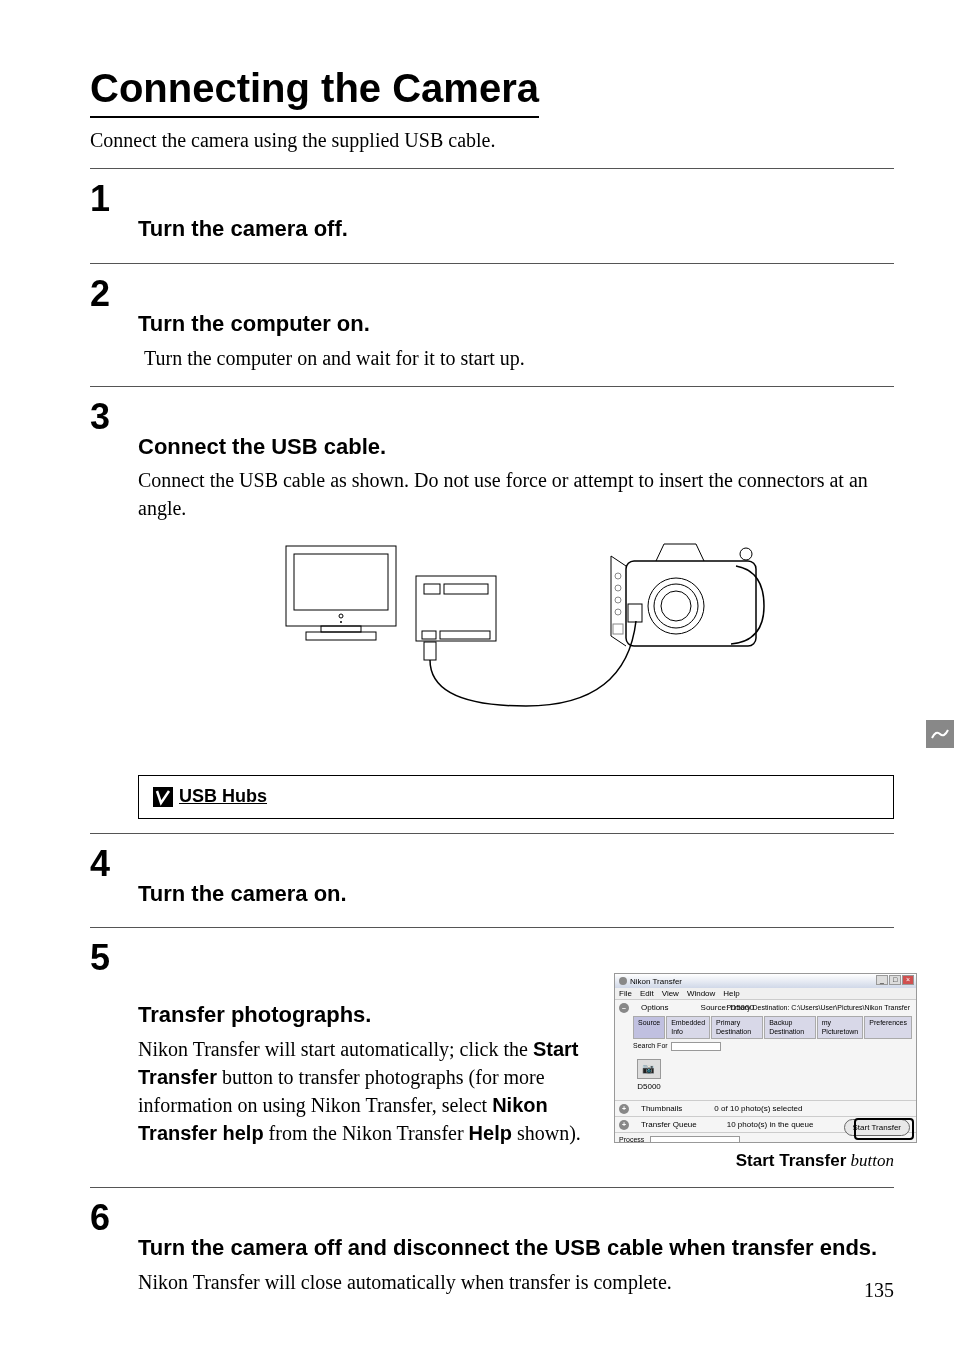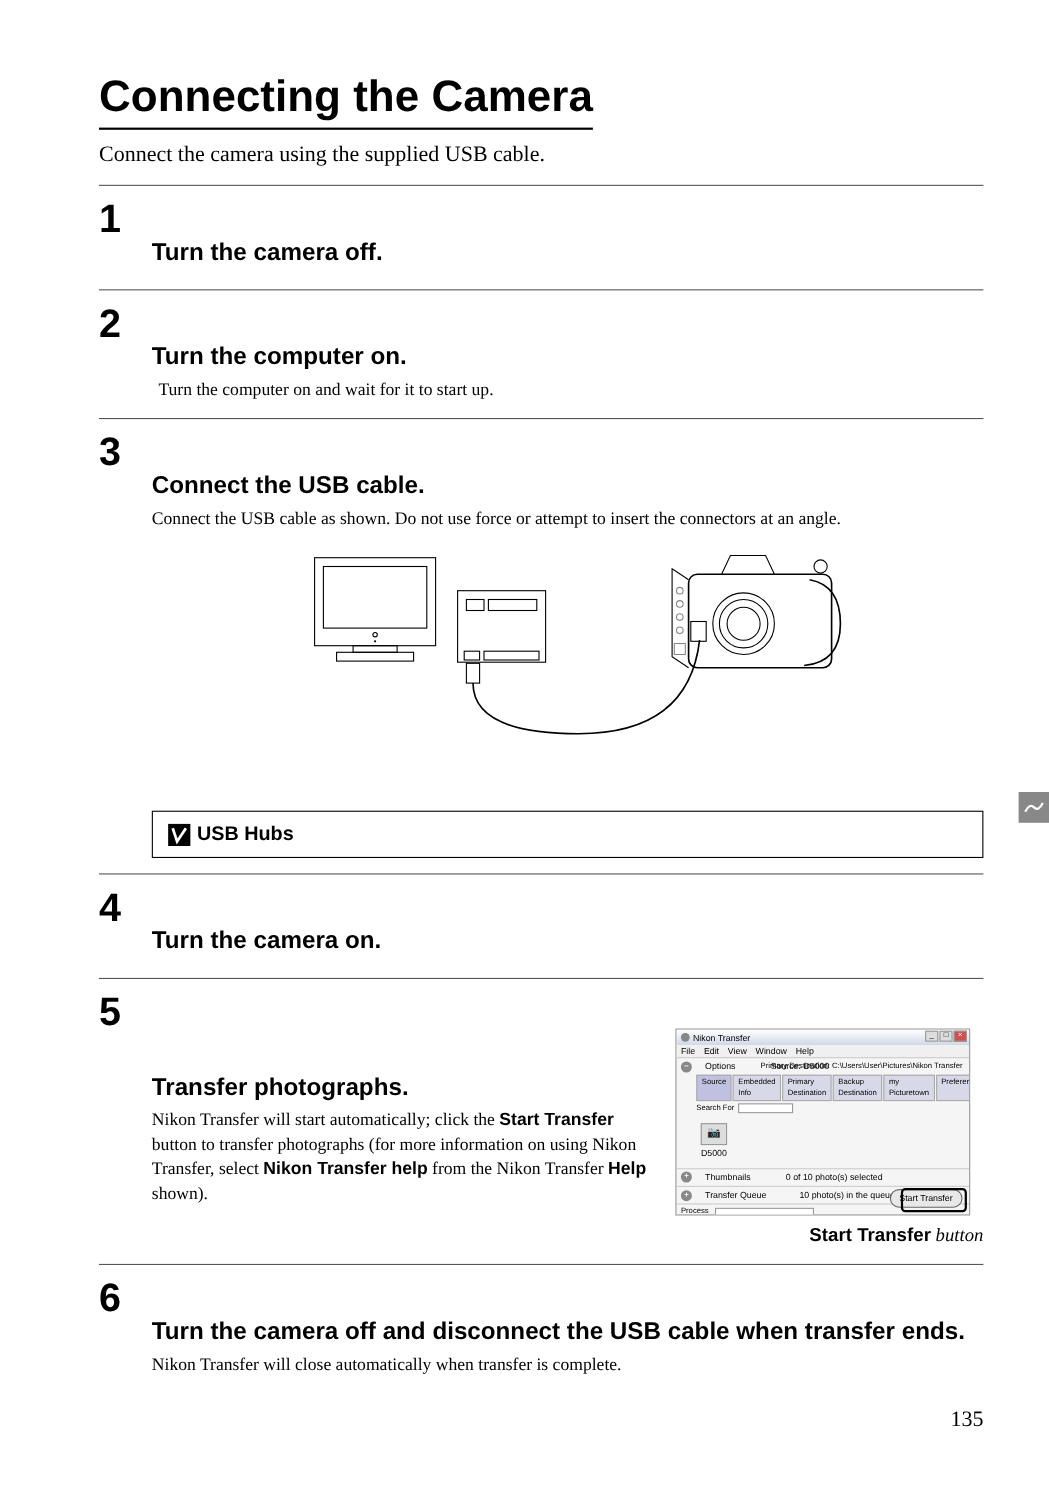--- a/index.html
+++ b/index.html
@@ -59,21 +59,21 @@
     }
     
     .step-heading {
       font-size: 22px;
       font-weight: bold;
       font-family: Arial, Helvetica, sans-serif;
       margin-bottom: 4px;
     }
     
     .step-body {
-      font-size: 16px;
+      font-size: 20px;
       font-family: "Times New Roman", Georgia, serif;
     }
     
     .step-body-indent {
       margin-left: 6px;
     }
     
     .illustration-container {
       text-align: center;
       margin: 14px 0;
@@ -81,20 +81,21 @@
     
     .illustration {
       display: inline-block;
     }
     
     .note-box {
       border: 1px solid #000;
       padding: 8px 14px;
       margin-top: 14px;
       margin-left: 48px;
+      text-decoration: underline;
     }
     
     .note-heading {
       font-weight: bold;
       font-family: Arial, Helvetica, sans-serif;
       font-size: 18px;
       display: flex;
       align-items: center;
       gap: 6px;
     }
@@ -128,21 +129,21 @@
     }
     
     .screenshot-container {
       flex-shrink: 0;
       width: 280px;
     }
     
     .screenshot {
       border: 1px solid #999;
       background: #f5f5f5;
-      width: 268px;
+      width: 303px;
       height: 170px;
       font-size: 8px;
       font-family: Arial, sans-serif;
       position: relative;
       overflow: hidden;
     }
     
     .sc-titlebar {
       background: linear-gradient(#fff, #d0d8e8);
       height: 14px;

